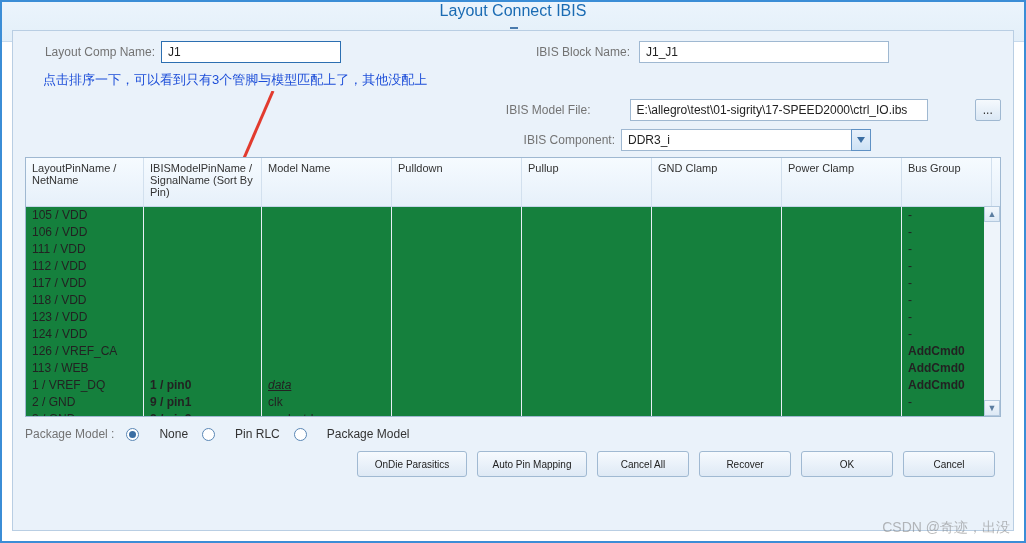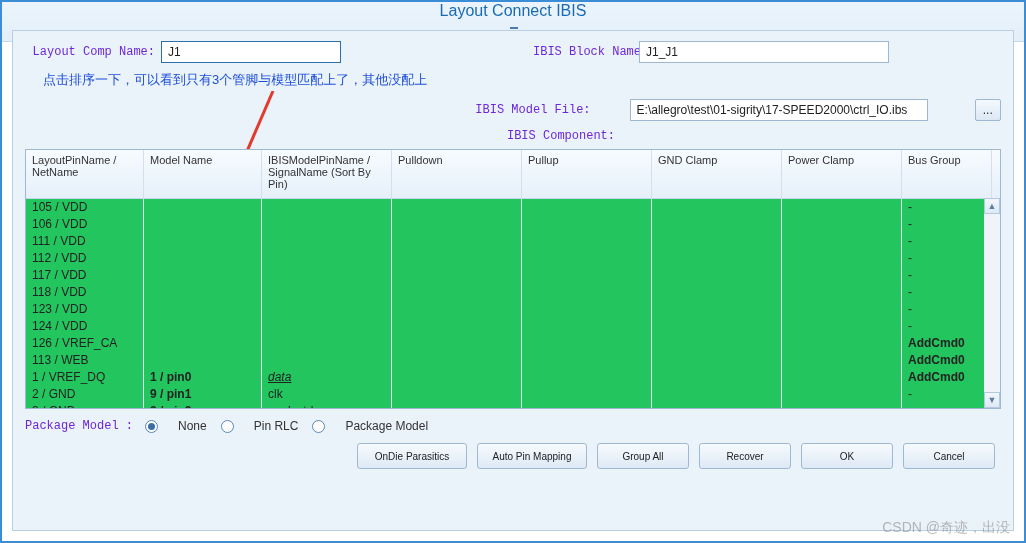--- a/index.html
+++ b/index.html
@@ -35,21 +35,21 @@
     background: #eaf2fa;
     border: 1px solid #b9cee3;
     padding: 10px 12px 8px 12px;
   }
   .formrow {
     display: flex;
     align-items: center;
     margin-bottom: 8px;
     gap: 6px;
   }
-  .form-label { color: #6d28d9; font-size: 12px; white-space: nowrap; font-family: Liberation Mono, monospace; }
+  .form-label { color: #737373; font-size: 12px; white-space: nowrap; }
   .textbox {
     height: 22px; background: #fff; border: 1px solid #2c6fb1;
     padding: 2px 6px; font-size: 12px; color: #222;
   }
   .textbox.soft { border-color: #9fb8d1; }
   .combo-wrap { position: relative; display: inline-block; }
   .combo {
     height: 22px; background: #fff; border: 1px solid #9fb8d1;
     padding: 2px 20px 2px 6px; font-size: 12px; color: #222; width: 250px;
   }
@@ -63,21 +63,21 @@
     margin: 6px 0 10px 18px;
   }
   .triplebrowse {
     width: 30px; height: 22px; background: linear-gradient(#f5f9fd,#dbe8f5);
     border: 1px solid #9fb8d1; border-radius: 2px; display: flex;
     align-items: center; justify-content: center; color: #333; cursor: pointer;
     margin-left: 8px;
   }
   .table-wrap {
     border: 1px solid #9fb8d1;
-    background: #22c55e;
+    background: #15803d;
     height: 260px;
     margin-top: 6px;
     display: flex;
     flex-direction: column;
   }
   .thead {
     display: grid;
     grid-template-columns: 118px 118px 130px 130px 130px 130px 120px 90px 16px;
     background: linear-gradient(#f6fbff, #e6f0fa);
     border-bottom: 1px solid #c4d6e8;
@@ -182,36 +182,44 @@
   <div class="formrow" style="justify-content:flex-start; padding-left:400px; margin-bottom:8px;gap:39px;">
     <span class="form-label" style="width:190px; text-align:right;">IBIS Model File:</span>
     <input class="textbox soft" style="width: 340px;" value="E:\allegro\test\01-sigrity\17-SPEED2000\ctrl_IO.ibs">
     <div class="triplebrowse">
         <span>...</span>
       </div>
   </div>
 
   <div class="formrow" style="justify-content:flex-start; padding-left:400px; margin-bottom:0;">
     <span class="form-label" style="width:190px; text-align:right;">IBIS Component:</span>
+    <div class="combo-wrap">
+      <input class="combo" value="DDR3_i" style="">
+      <div class="combo-btn">
+        <svg width="8" height="6" viewBox="0 0 8 6">
+            <path d="M0 0 L8 0 L4 6 Z" fill="currentColor"></path>
+          </svg>
+      </div>
+    </div>
   </div>
 
   <svg class="arrow-svg" style="left:210px; top:60px;" width="60" height="110">
     <defs>
         <marker id="ah" markerWidth="8" markerHeight="8" refX="4" refY="4" orient="auto">
           <path d="M0 0 L8 4 L0 8 Z" fill="#e23b2e"></path>
         </marker>
       </defs>
     <line x1="50" y1="0" x2="6" y2="102" stroke="#e23b2e" stroke-width="3" marker-end="url(#ah)"></line>
   </svg>
 
   <div class="table-wrap" style="position:relative;">
     <div class="thead">
       <div class="th">LayoutPinName / NetName</div>
+      <div class="th">IBISModelPinName / SignalName (Sort By Pin)</div>
       <div class="th">Model Name</div>
-      <div class="th">IBISModelPinName / SignalName (Sort By Pin)</div>
       <div class="th">Pulldown</div>
       <div class="th">Pullup</div>
       <div class="th">GND Clamp</div>
       <div class="th">Power Clamp</div>
       <div class="th">Bus Group</div>
       <div class="th"></div>
     </div>
     <div class="tbody" id="tbody">
         <div class="tr">
           <div class="td">105 / VDD</div>
@@ -382,21 +390,21 @@
   </div>
 
   <div class="button-row">
     <div class="btn wide">
         <span>OnDie Parasitics</span>
       </div>
     <div class="btn wide">
         <span>Auto Pin Mapping</span>
       </div>
     <div class="btn">
-        <span>Group All</span>
+        <span>Cancel All</span>
       </div>
     <div class="btn">
         <span>Recover</span>
       </div>
     <div class="btn">
         <span>OK</span>
       </div>
     <div class="btn">
         <span>Cancel</span>
       </div>

